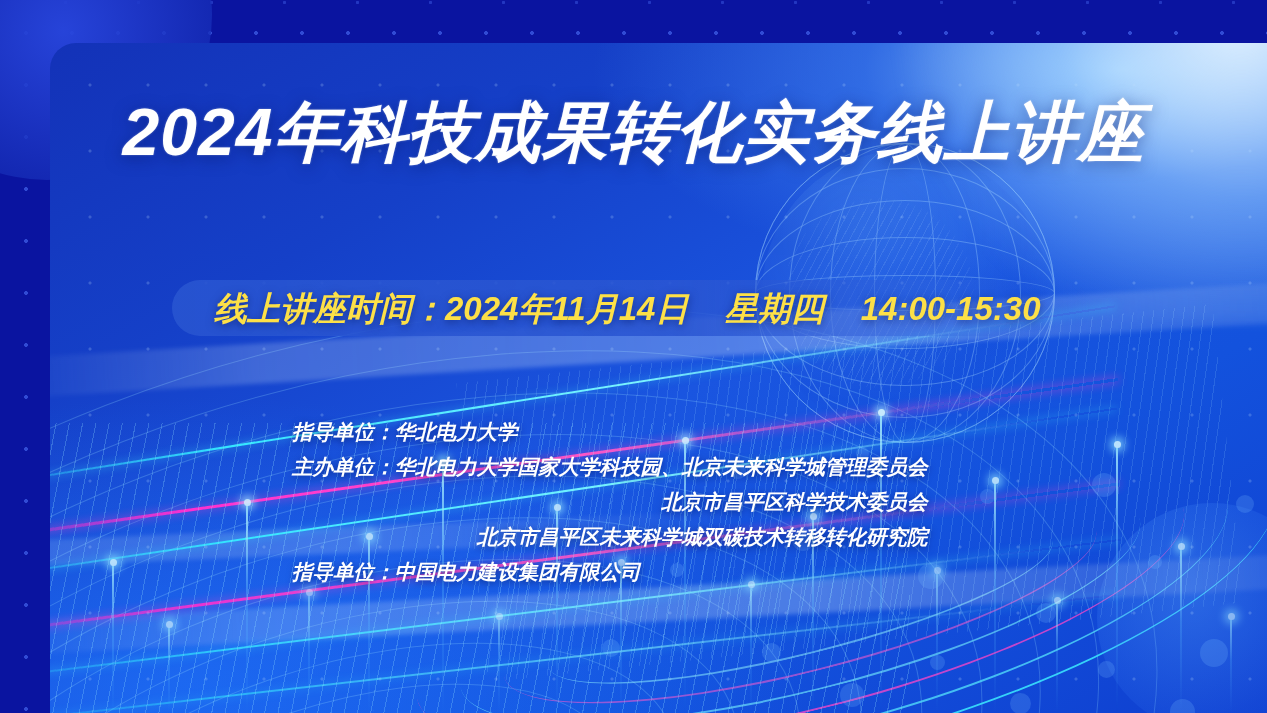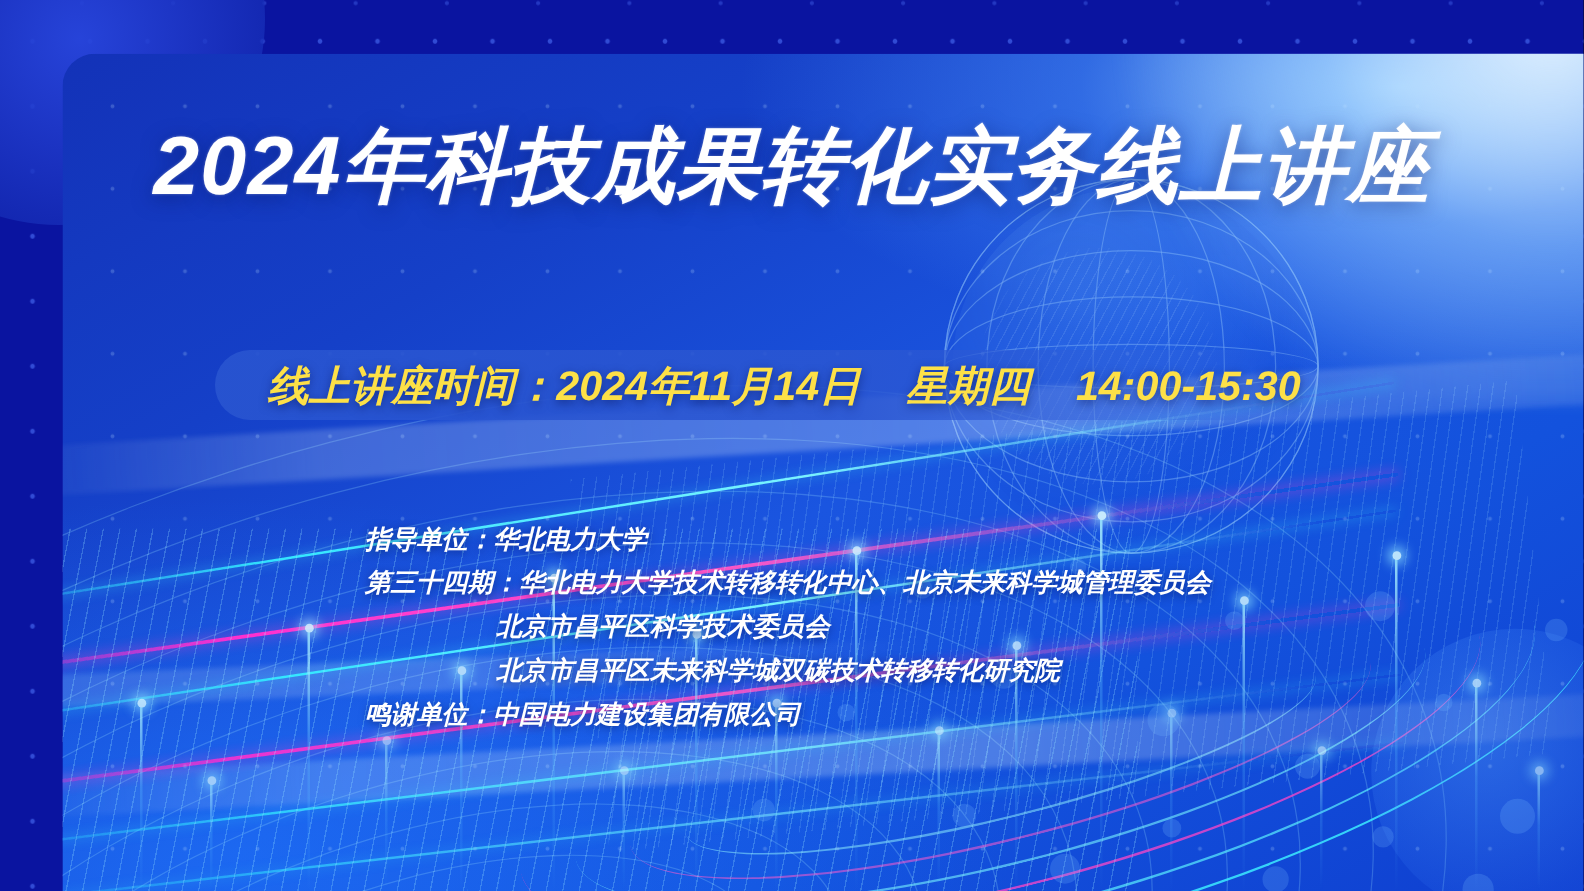--- a/index.html
+++ b/index.html
@@ -160,21 +160,21 @@
     position:absolute;left:214px;top:281px;height:56px;line-height:56px;
     font-size:33px;font-weight:bold;color:#fde047;white-space:pre;
     text-shadow:0 2px 8px rgba(6,20,90,.55);
   }
 
   .orgs{position:absolute;left:292px;top:382px;margin-top:32px;}
   .org-line{
     font-size:20.5px;font-weight:bold;color:#fff;line-height:35px;
     white-space:pre;text-shadow:0 2px 7px rgba(6,22,95,.6);
   }
-  .org-line.indent{padding-left:105px;}
+  .org-line.indent{padding-left:105px;text-align:right;}
 </style>
 </head>
 <body>
 
 <div id="poster">
 
   <div class="outer-dots"></div>
   <div class="tl-blob"></div>
 
   <div id="panel">
@@ -289,20 +289,20 @@
   <div id="content">
 
     <div class="title">2024年科技成果转化实务线上讲座</div>
 
 
     <div class="time-banner"></div>
     <div class="time-text">线上讲座时间：2024年11月14日    星期四    14:00-15:30</div>
 
     <div class="orgs">
       <div class="org-line">指导单位：华北电力大学</div>
-      <div class="org-line">第三十四期：华北电力大学技术转移转化中心、北京未来科学城管理委员会</div>
+      <div class="org-line">主办单位：华北电力大学国家大学科技园、北京未来科学城管理委员会</div>
       <div class="org-line indent">北京市昌平区科学技术委员会</div>
       <div class="org-line indent">北京市昌平区未来科学城双碳技术转移转化研究院</div>
-      <div class="org-line">鸣谢单位：中国电力建设集团有限公司</div>
+      <div class="org-line">指导单位：中国电力建设集团有限公司</div>
     </div>
 
   </div>
 </div>
 
 </body></html>

